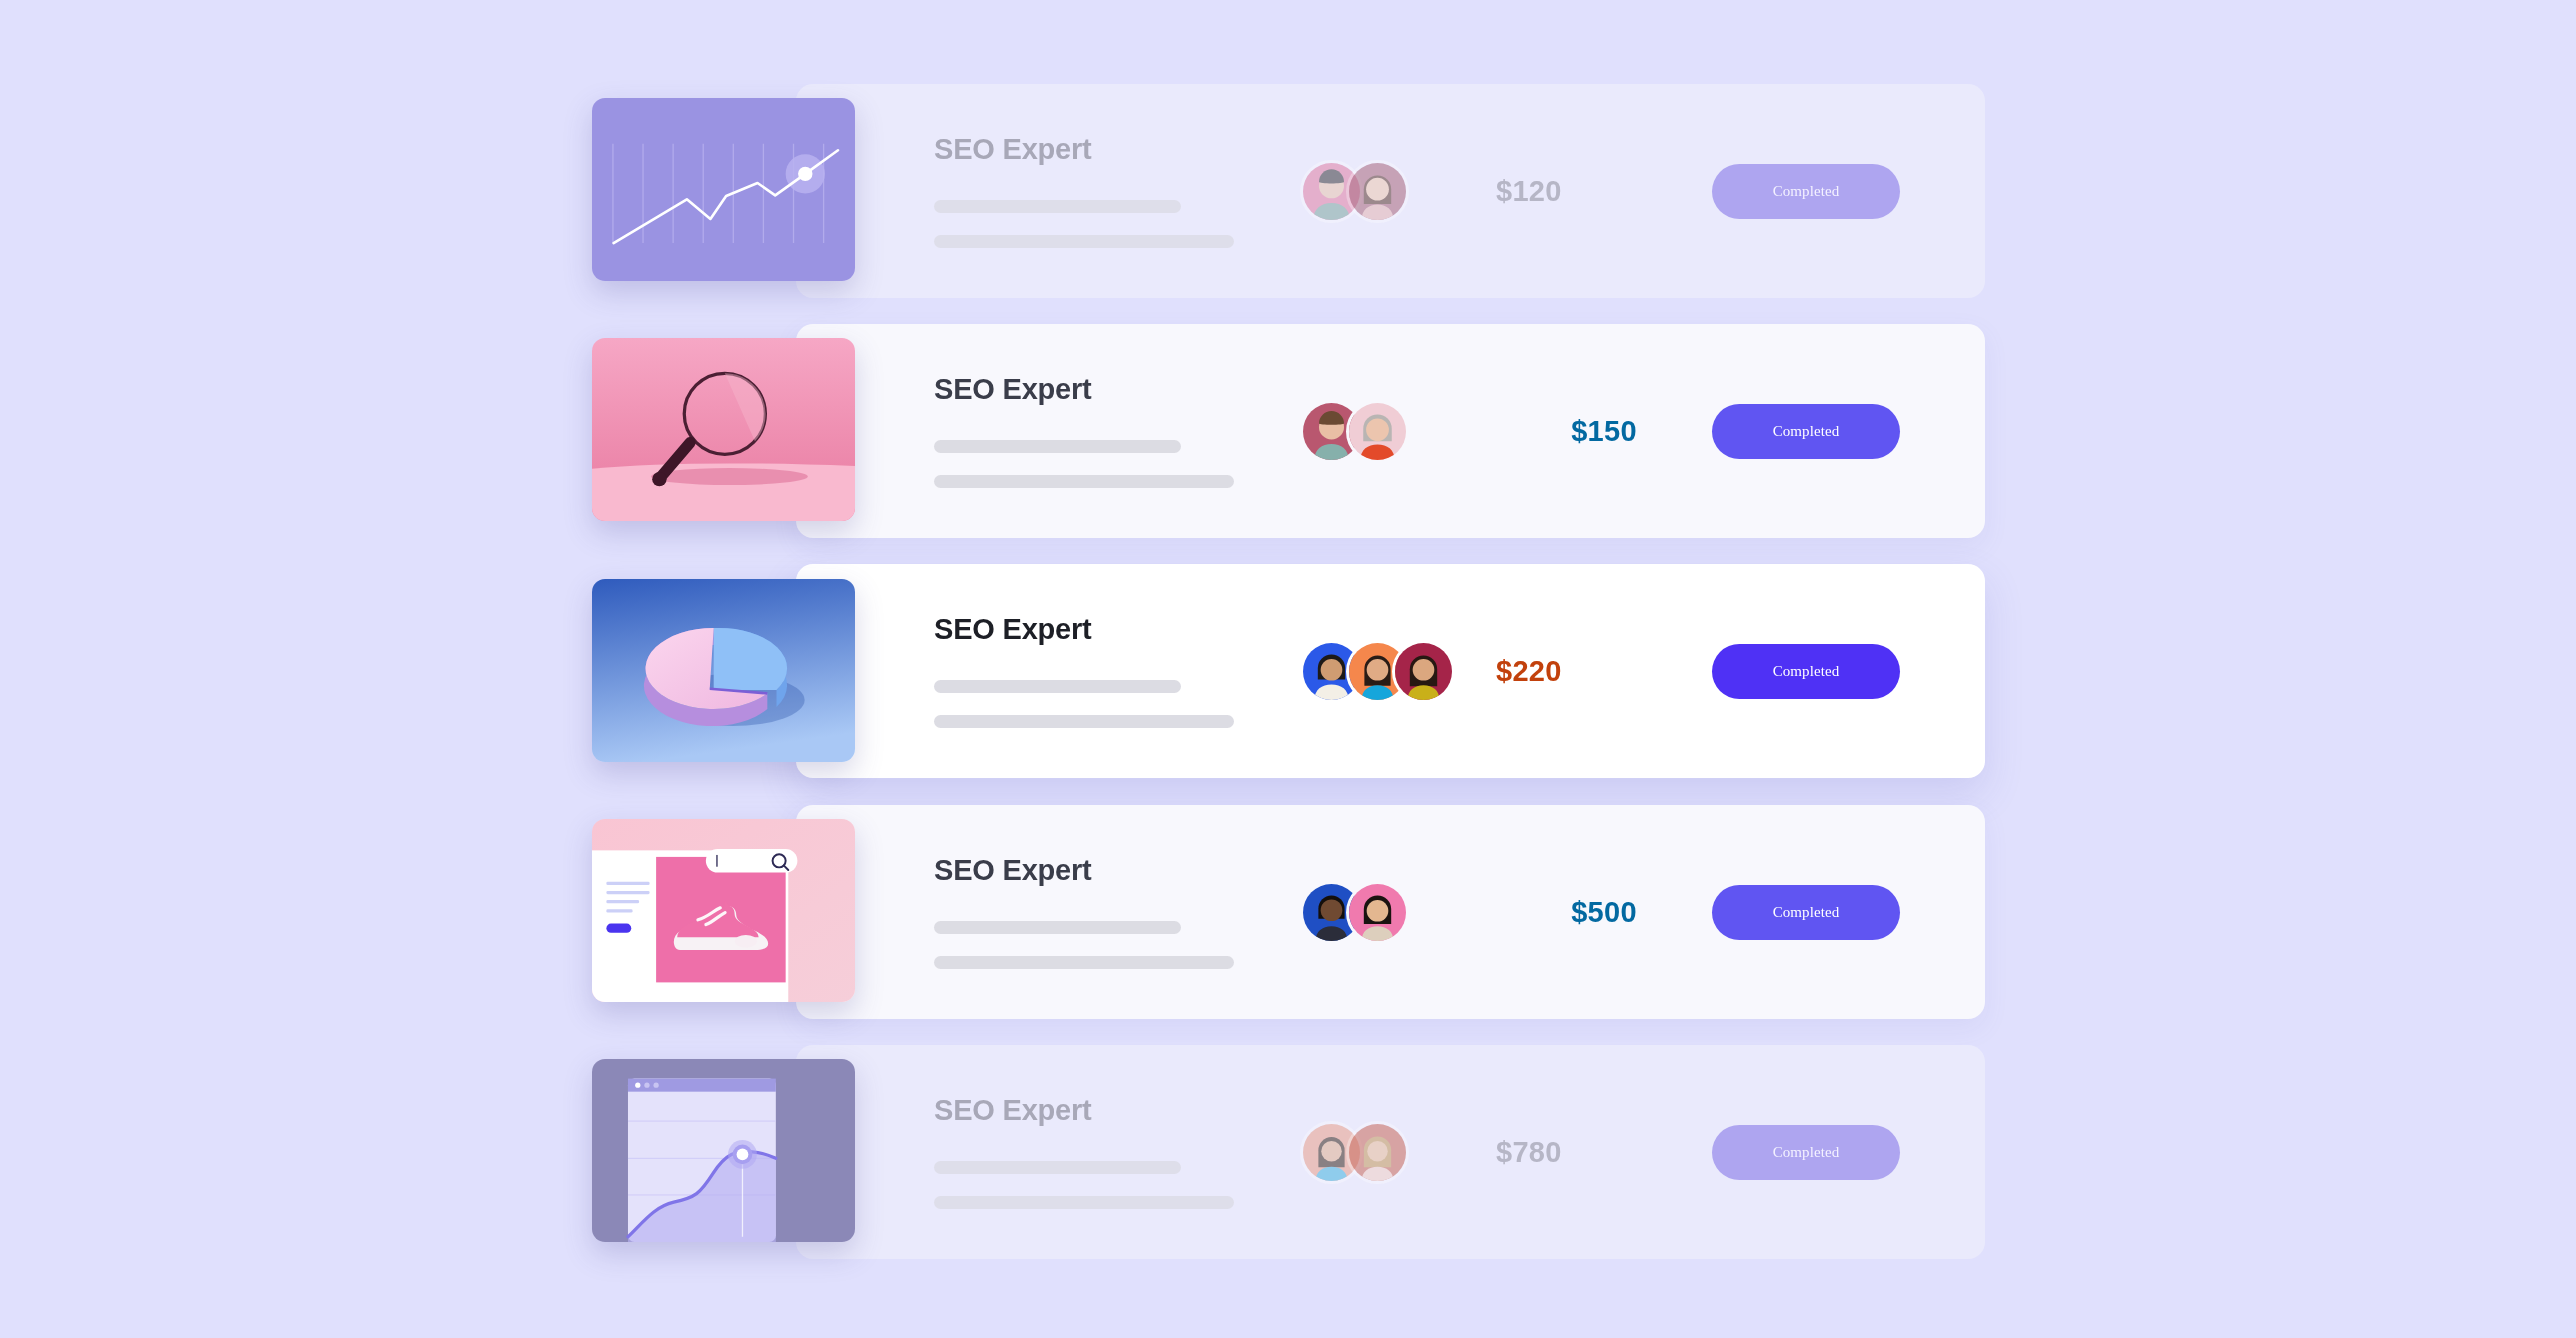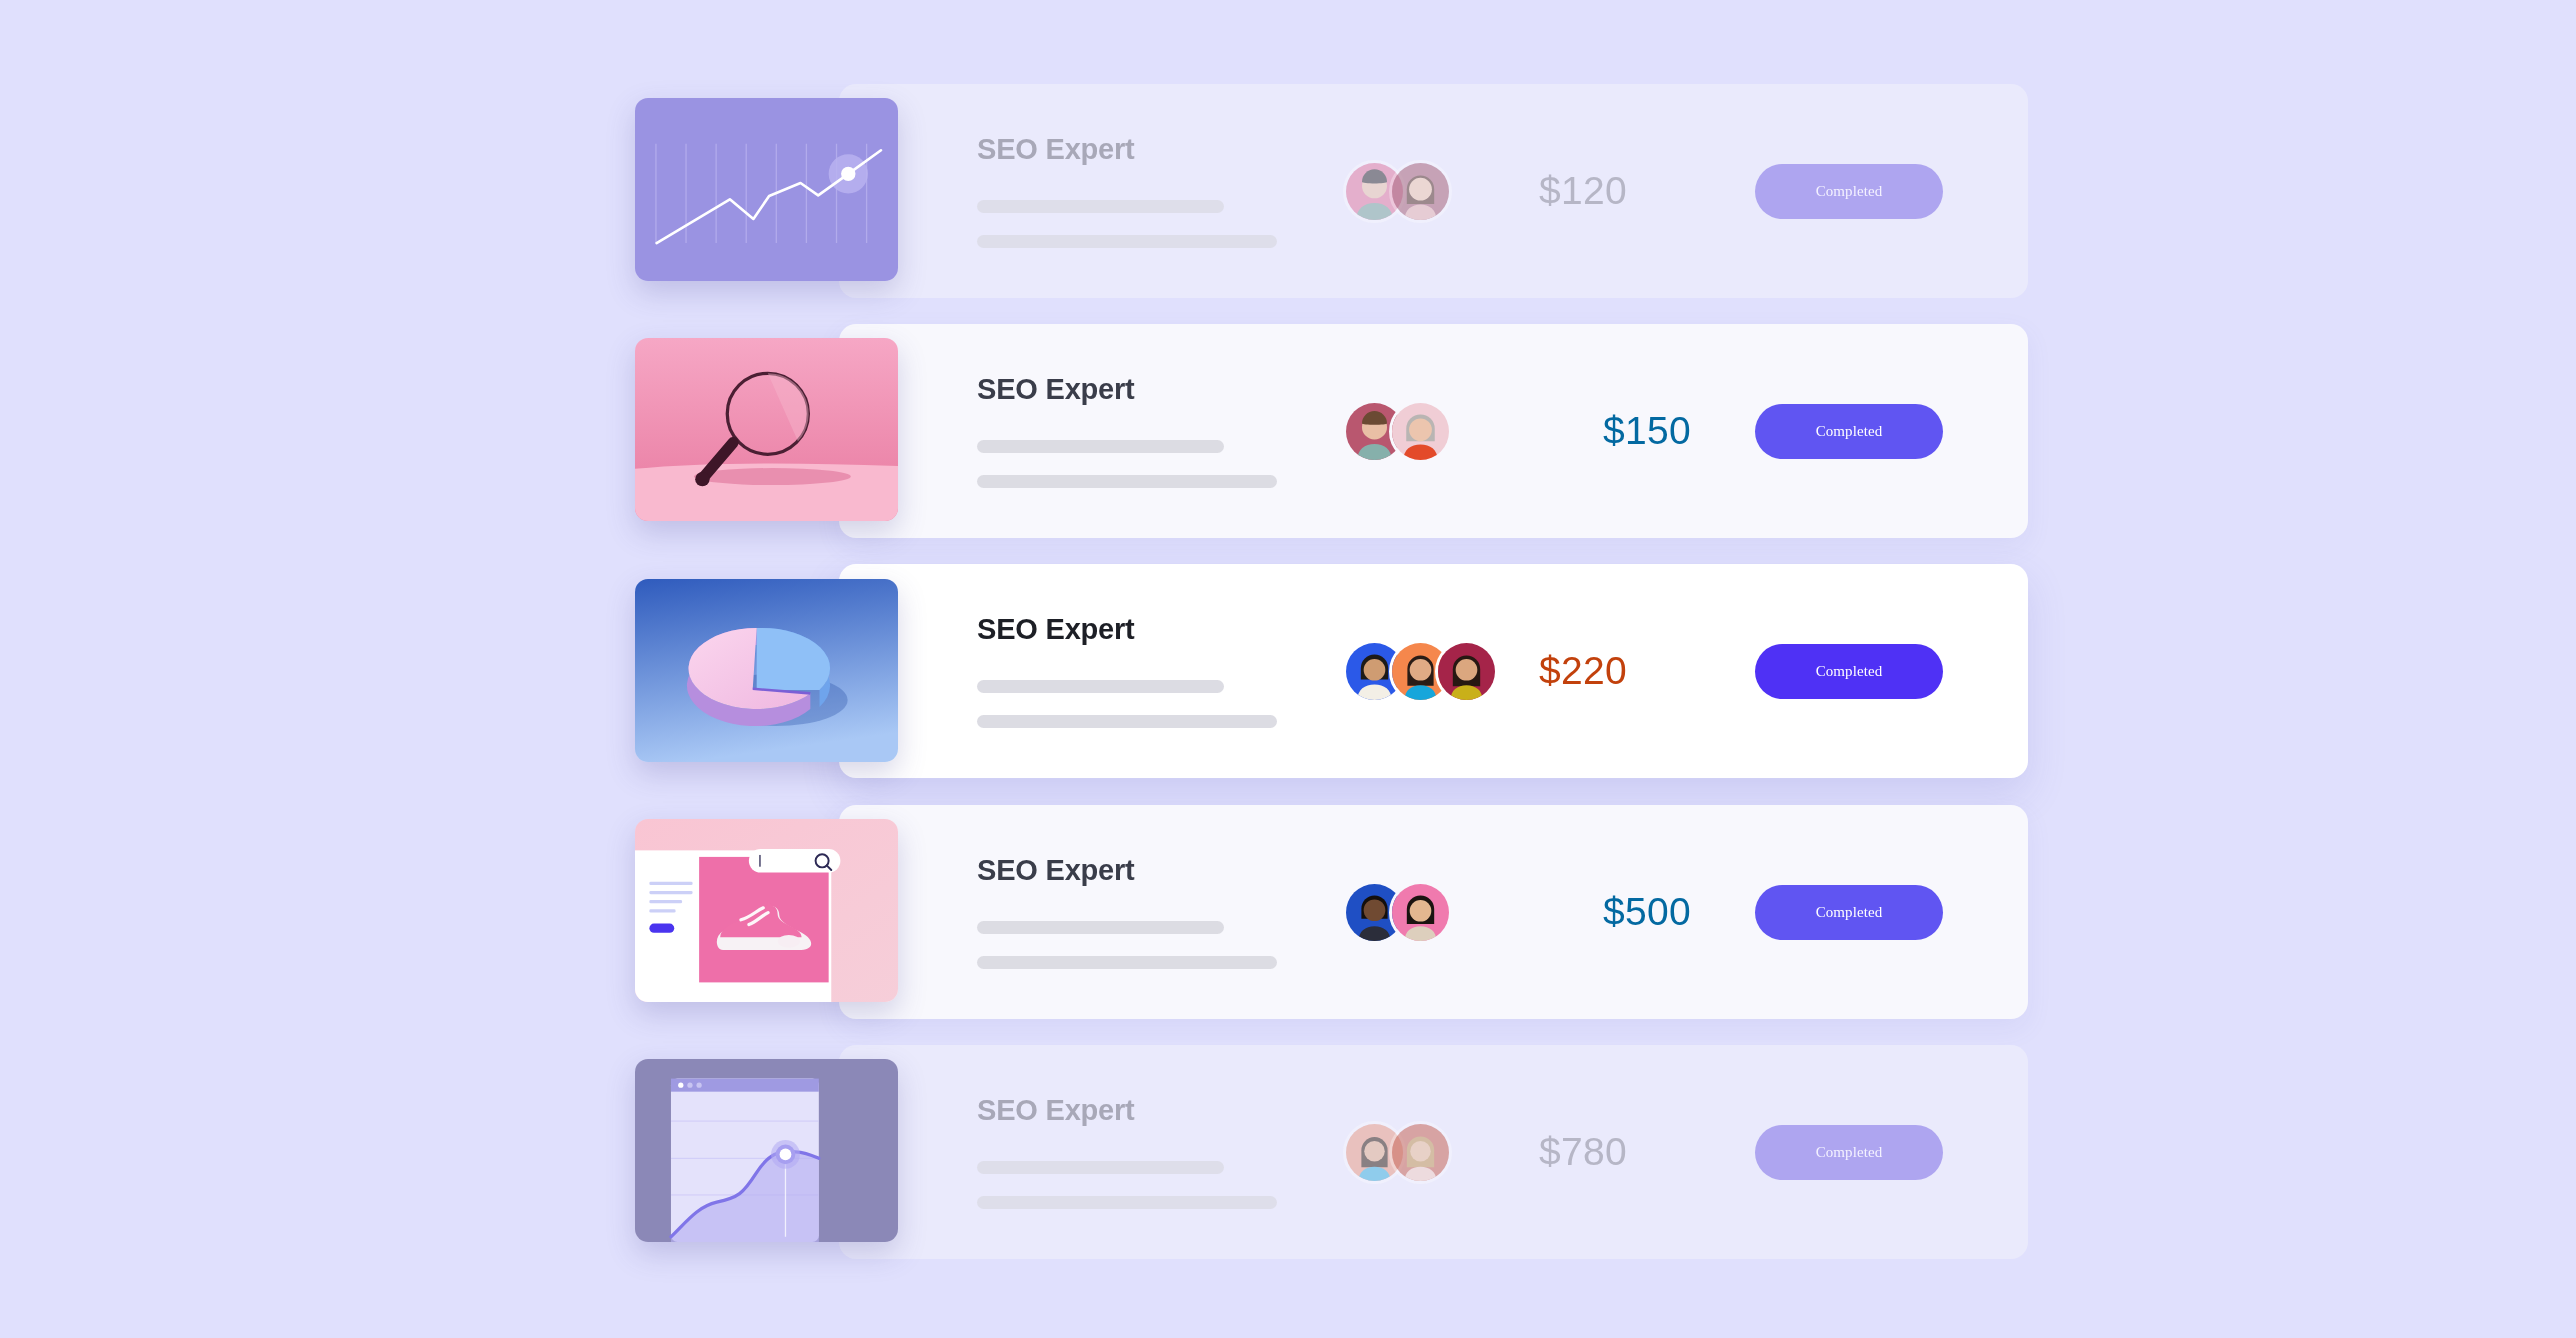--- a/index.html
+++ b/index.html
@@ -2,21 +2,21 @@
 <html style="font-size:10.5px"><head>
 <meta charset="utf-8">
 <style>
   * { margin:0; padding:0; box-sizing:border-box; }
   html, body {
     width:2576px; height:1339px;
     background:#e0e0fd;
     font-family:"Liberation Sans", sans-serif;
     overflow:hidden;
   }
-  .board { position:relative; width:2056px; height:1339px;margin-left:43px; }
+  .board { position:relative; width:2056px; height:1339px; }
 
   
   .row {
     position:absolute;
     left:796px;
     width:1189px;
     height:214px;
     border-radius:17px;
   }
   .row[data-state="dim"]    { background:#eaeafc; }
@@ -77,21 +77,21 @@
     flex:0 0 auto;
   }
   .av:first-child { margin-left:0; }
   .row[data-state="dim"] .av { border-color:rgba(255,255,255,.55); opacity:.55; }
   .row[data-state="normal"] .av { border-color:#f8f8fd; }
   .av svg { display:block; width:100%; height:100%; }
 
   
   .price {
     flex:0 0 auto; width:216px;
-    font-size:39px; font-weight:400; letter-spacing:0.3px;
+    font-size:29px; font-weight:700; letter-spacing:0.3px;
   }
   .row[data-state="dim"]    .price { color:#b6b6c6; }
   .row[data-state="normal"] .price { color:#0369a1;text-align:center; }
   .row[data-state="active"] .price { color:#c2410c; }
 
   
   .badge-wrap { flex:1 1 auto; display:flex; justify-content:flex-start; }
   .badge {
     display:inline-flex; align-items:center; justify-content:center;
     min-width:188px; height:55px; border-radius:27.4px;

